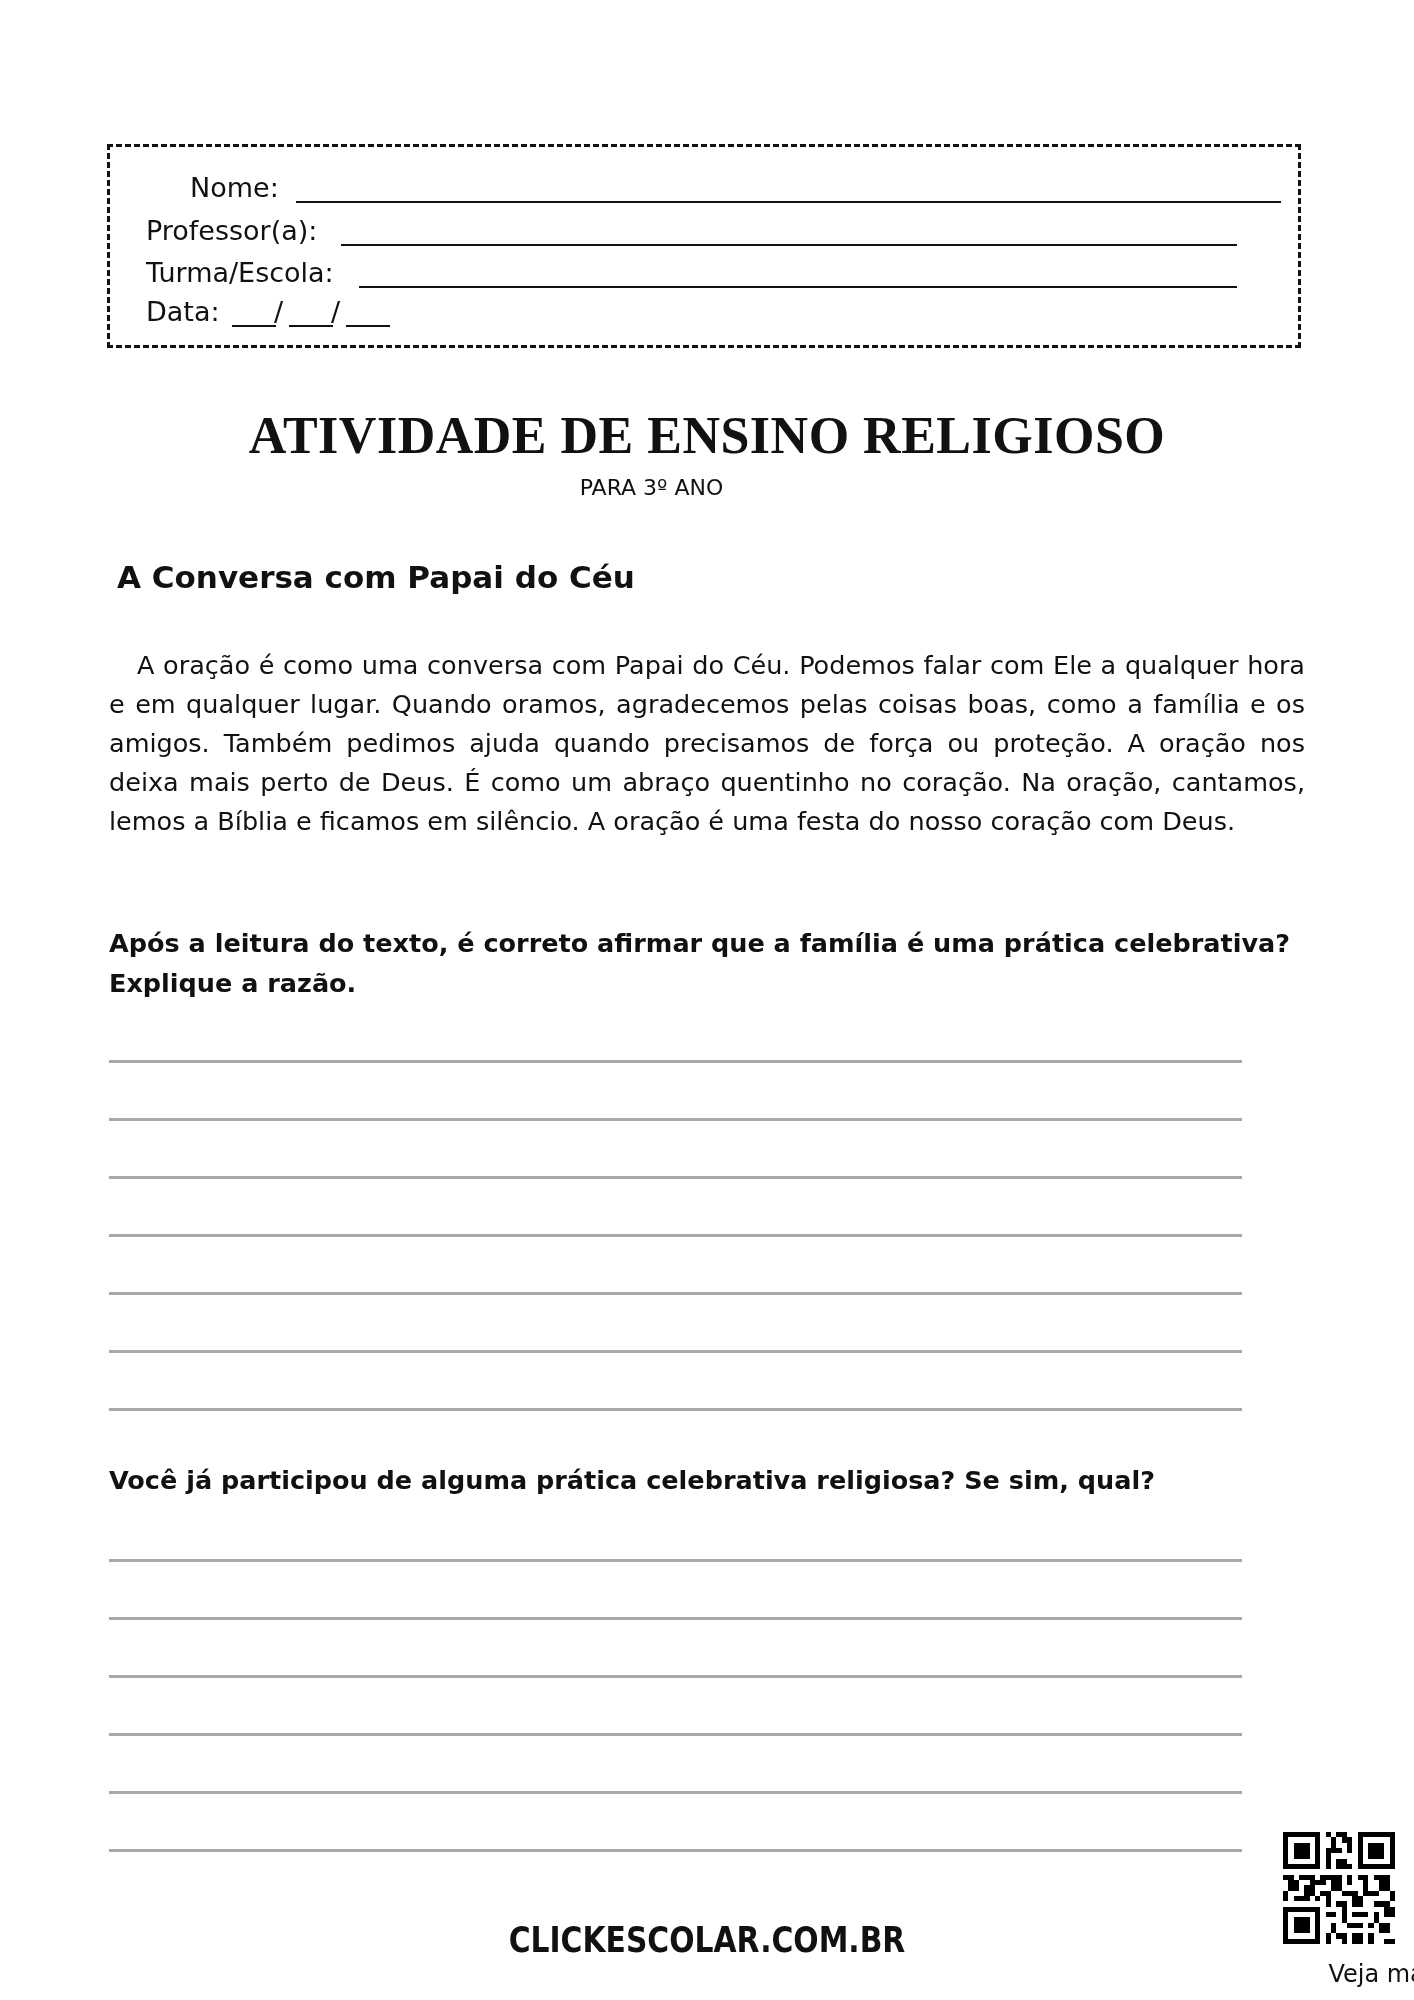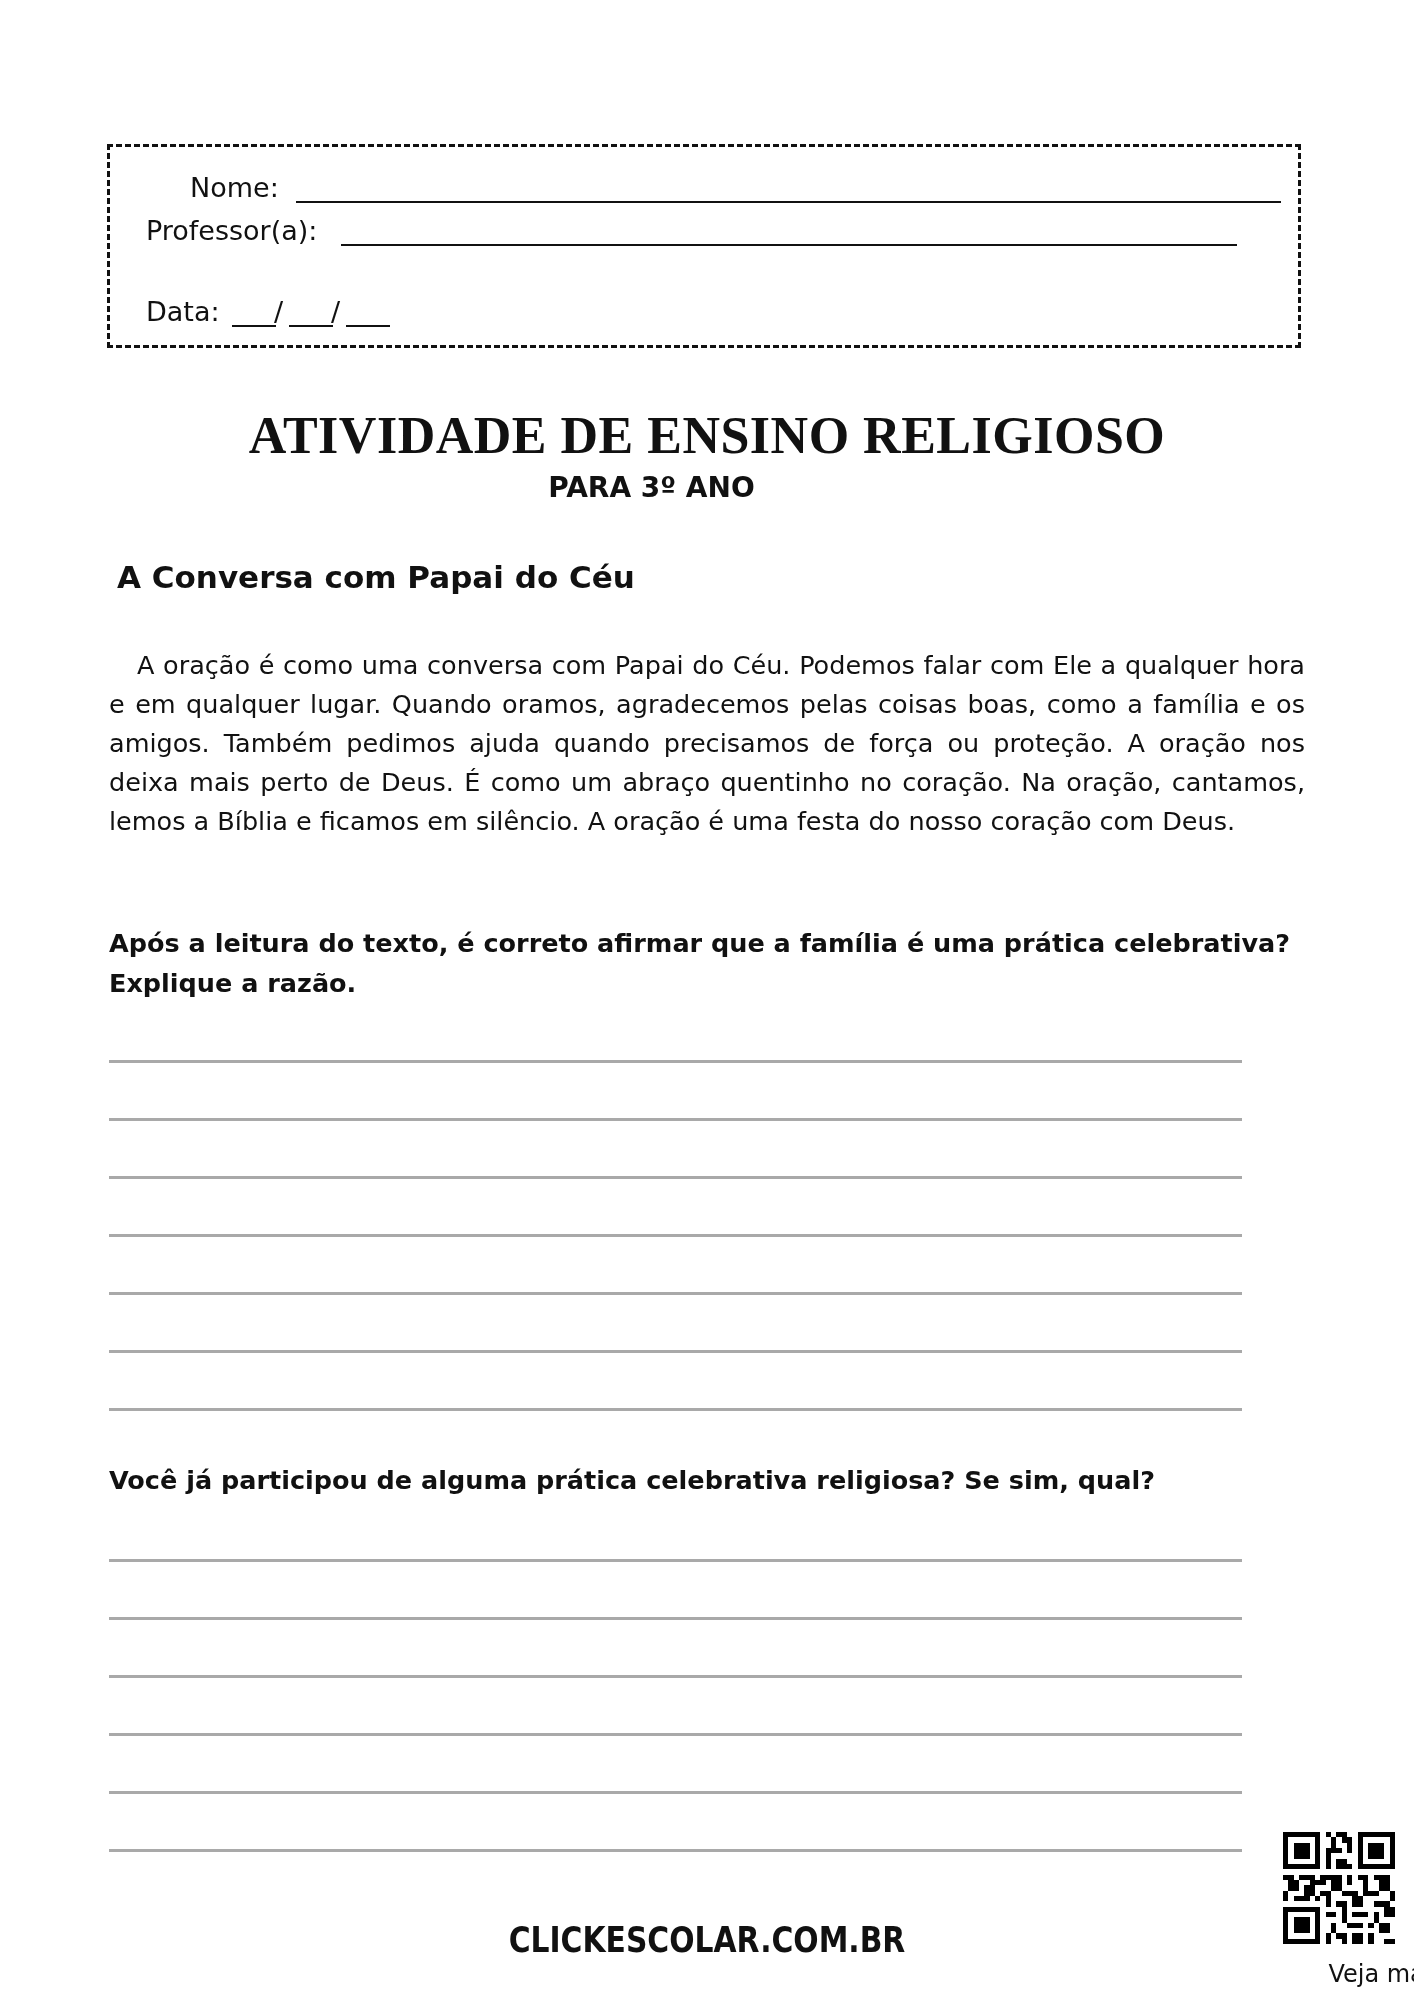--- a/index.html
+++ b/index.html
@@ -12,21 +12,21 @@
   .field { position: absolute; left: 36px; height: 42px; font-size: 27px; line-height: 42px;
            white-space: nowrap; font-family: "DejaVu Sans", sans-serif; }
   .field-label { position: absolute; left: 0; top: 0; }
   .field-line { position: absolute; height: 0; border-top: 2px solid #111111; }
   .date-slash { position: absolute; top: 0; }
 
   
   .title { position: absolute; left: 0; width: 1414px; text-align: center; top: 404px;
            font-size: 52px; font-weight: bold; letter-spacing: 0.5px; line-height: 64px; font-family: Liberation Serif, serif; }
   .subtitle { position: absolute; left: 0; width: 1303px; text-align: center; top: 470px;
-              font-size: 28px; font-weight: bold; line-height: 36px; }
+              font-size: 22px; font-weight: normal; line-height: 36px; }
   .section-heading { position: absolute; left: 117px; top: 557px; font-size: 31px;
                      font-weight: bold; line-height: 40px; }
 
   .paragraph { position: absolute; left: 109px; top: 646px; width: 1196px; font-size: 25.5px;
                line-height: 39px; text-align: justify; text-indent: 28px;
                font-family: "DejaVu Sans", sans-serif; }
 
   .question { position: absolute; left: 109px; width: 1210px; font-size: 25.5px; font-weight: bold;
               line-height: 40px; }
 
@@ -44,20 +44,24 @@
 <body>
 
 <div class="info-box">
   <div class="field" style="top:20px;width:1120px;margin-left:44px;">
     <span class="field-label">Nome:</span>
     <div class="field-line" style="left:106px;width:985px;top:34px;"></div>
   </div>
   <div class="field" style="top:63px;width:1120px;">
     <span class="field-label">Professor(a):</span>
     <div class="field-line" style="left:195px;width:896px;top:34px;"></div>
+  </div>
+  <div class="field" style="top:105px;width:1120px;">
+    <span class="field-label">Turma/Escola:</span>
+    <div class="field-line" style="left:213px;width:878px;top:34px;"></div>
   </div>
   <div class="field" style="top:144px;width:400px;">
     <span class="field-label">Data:</span>
     <div class="field-line" style="left:86px;width:44px;top:34px;"></div>
     <span class="date-slash" style="left:128px;">/</span>
     <div class="field-line" style="left:143px;width:44px;top:34px;"></div>
     <span class="date-slash" style="left:185px;">/</span>
     <div class="field-line" style="left:200px;width:44px;top:34px;"></div>
   </div>
 </div>

